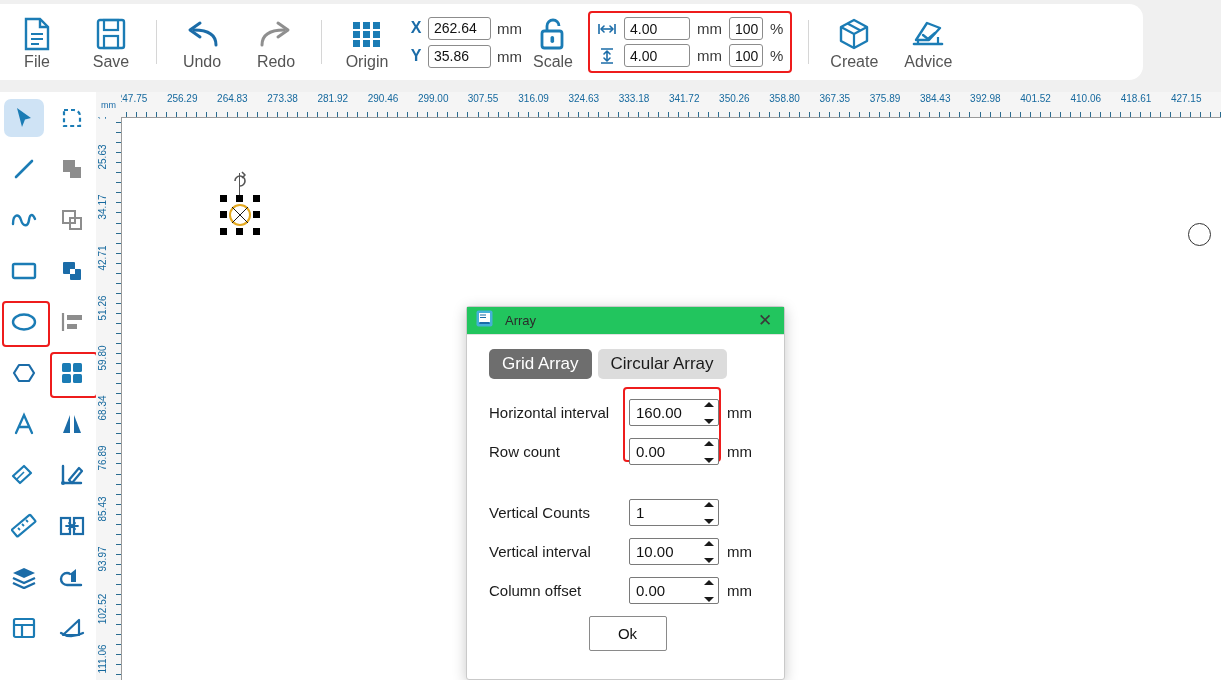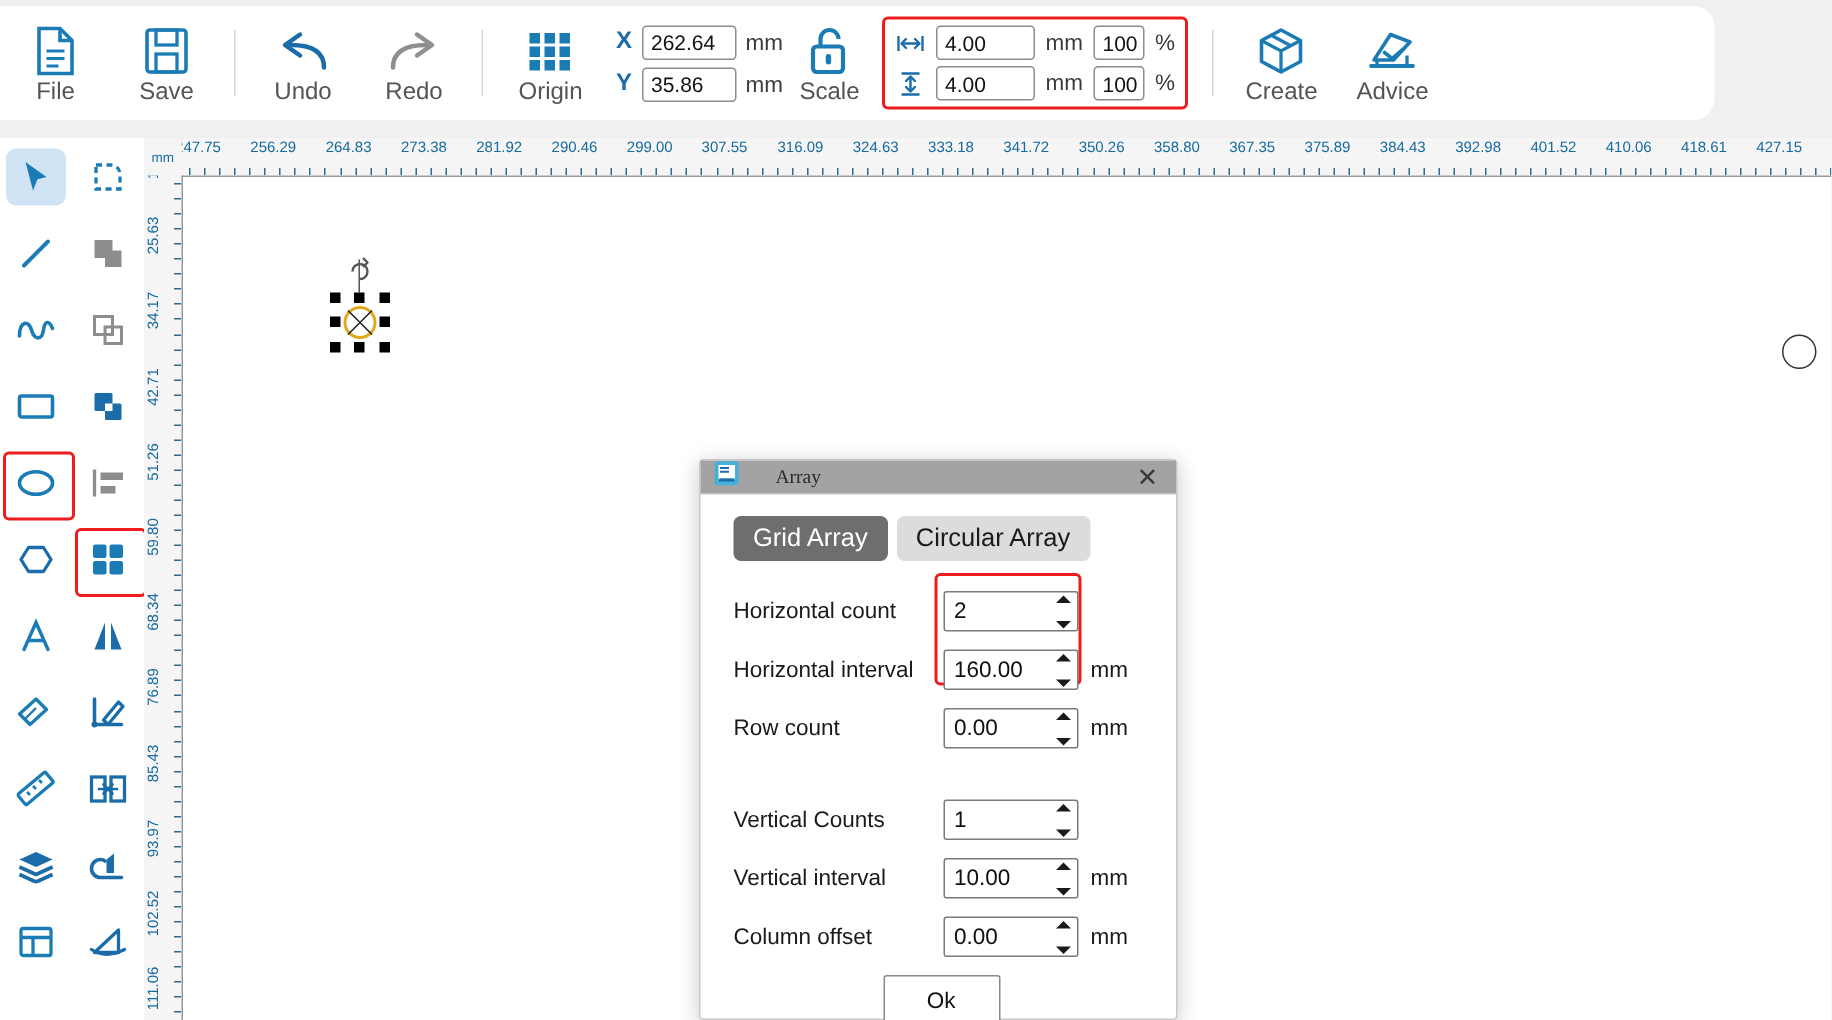--- a/index.html
+++ b/index.html
@@ -123,21 +123,21 @@
     width: 319px; height: 374px;
     background: #ffffff;
     border: 1px solid #c9c9c9;
     box-shadow: 0 3px 14px rgba(0,0,0,0.22);
     border-radius: 3px;
     display: flex; flex-direction: column;
   }
   .dlg-title {
     height: 28px; display: flex; align-items: center;
     padding: 0 6px 0 9px; border-bottom: 1px solid #e2e2e2;
-    background: #a3a3a3; gap: 24px; font-family: Liberation Serif, serif;
+    background: #22c55e; gap: 12px;
   }
   .dlg-title-text { font-size: 13px; color: #2b2b2b; flex: 1; }
   .dlg-close {
     width: 26px; height: 22px; display: flex; align-items: center;
     justify-content: center; cursor: pointer; font-size: 17px; color: #3a3a3a;
   }
   .dlg-body { flex: 1; padding: 14px 18px 0 22px; position: relative; }
   .tabs { display: flex; gap: 6px; margin-bottom: 20px; }
   .tab {
     font-size: 17px; padding: 5px 13px; border-radius: 5px; cursor: pointer;
@@ -772,31 +772,20 @@
     </div>
 
     <div class="dlg-body">
       <div class="tabs">
         <span class="tab active">Grid Array</span>
         <span class="tab inactive">Circular Array</span>
       </div>
 
       <div class="hl-box"></div>
 
-      <div class="frow">
-        <span class="flabel">Horizontal count</span>
-        <span class="spin">
-          <span class="sval">2</span>
-          <span class="sarrows">
-              <span class="ar ar-up"></span>
-              <span class="ar ar-dn"></span>
-            </span>
-        </span>
-        <span class="fmm"></span>
-      </div>
 
       <div class="frow">
         <span class="flabel">Horizontal interval</span>
         <span class="spin">
           <span class="sval">160.00</span>
           <span class="sarrows">
               <span class="ar ar-up"></span>
               <span class="ar ar-dn"></span>
             </span>
         </span>

